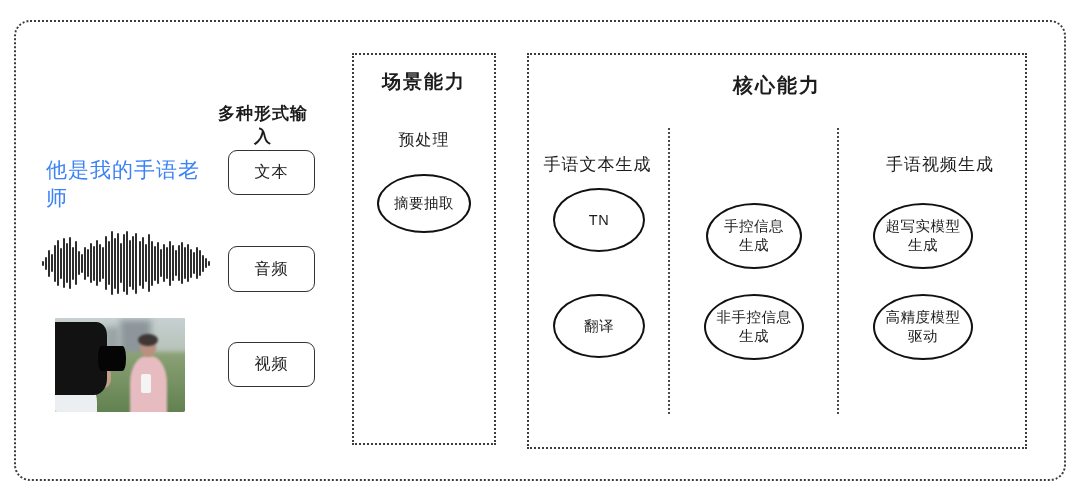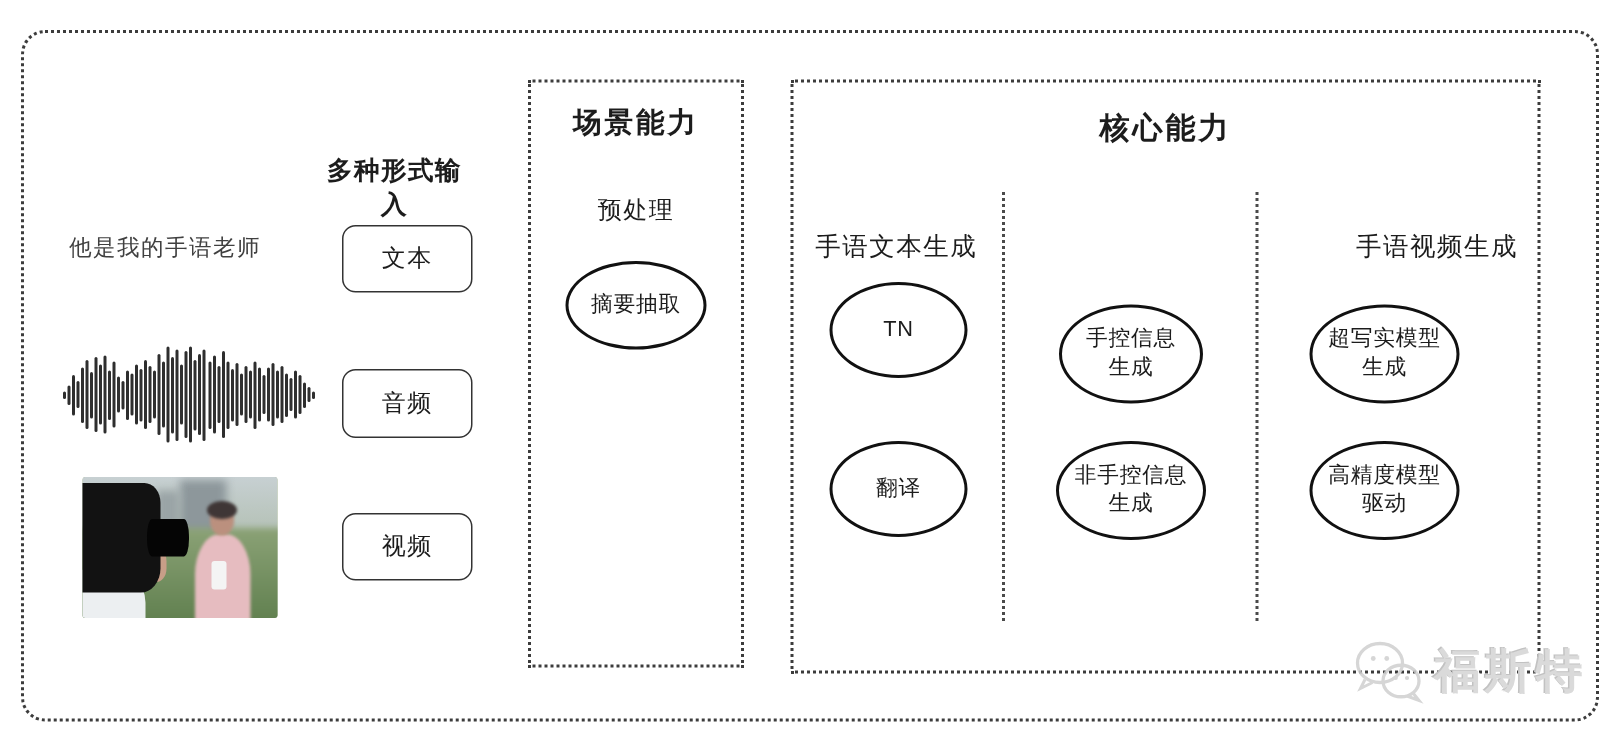--- a/index.html
+++ b/index.html
@@ -8,21 +8,21 @@
     font-family:"Liberation Sans","DejaVu Sans",sans-serif;color:#1c1c1c;
   }
   .abs{position:absolute;}
   
   #outer-frame{
     left:14px;top:20px;width:1048px;height:457px;
     border:2px dotted #3c3c3c;border-radius:16px;
   }
   
   #input-label{left:212px;top:102px;width:102px;font-size:17px;font-weight:bold;text-align:center;letter-spacing:1px;}
-  #input-sentence{left:46px;top:156px;width:175px;font-size:15px;letter-spacing:1px;color:#404040;}
+  #input-sentence{left:46px;top:156px;width:175px;font-size:21px;letter-spacing:1px;color:#3b82f6;}
   .io-box{
     width:85px;height:43px;border:1.6px solid #333;border-radius:9px;background:#fff;
     display:flex;align-items:center;justify-content:center;font-size:16px;letter-spacing:1px;
   }
   #box-text{left:228px;top:150px;}
   #box-audio{left:228px;top:246px;height:44px;}
   #box-video{left:228px;top:342px;}
   
   #waveform{
     left:42px;top:231px;width:168px;height:64px;
@@ -62,21 +62,21 @@
   #node-summary{left:377px;top:174px;width:90px;height:55px;}
   #node-asr{left:378px;top:262px;width:88px;height:60px;}
   #node-ocr{left:378px;top:352px;width:88px;height:56px;}
   
   .col-sep{width:0;height:286px;border-left:2px dotted #4a4a4a;top:128px;}
   #sep-1{left:668px;}
   #sep-2{left:837px;}
   .col-header{top:153px;font-size:17px;font-weight:normal;text-align:center;letter-spacing:1px;}
   #col-header-1{left:527px;width:141px;}
   #col-header-2{left:668px;width:169px;}
-  #col-header-3{left:826px;width:186px;text-align:right;}
+  #col-header-3{left:847px;width:186px;}
   #node-tn{left:553px;top:188px;width:88px;height:60px;}
   #node-trans{left:553px;top:294px;width:88px;height:60px;}
   #node-manual{left:706px;top:203px;width:92px;height:62px;}
   #node-nonmanual{left:704px;top:294px;width:96px;height:62px;}
   #node-hyper{left:873px;top:203px;width:96px;height:62px;}
   #node-drive{left:873px;top:294px;width:96px;height:62px;}
   
   #watermark{left:900px;top:425px;display:flex;align-items:center;}
   #wm-text{
     font-size:31px;font-weight:bold;letter-spacing:3px;color:#dadada;
@@ -197,27 +197,14 @@
   <div id="node-trans" class="abs node">翻译</div>
   <div id="node-manual" class="abs node">手控信息
 生成</div>
   <div id="node-nonmanual" class="abs node">非手控信息
 生成</div>
   <div id="node-hyper" class="abs node">超写实模型
 生成</div>
   <div id="node-drive" class="abs node">高精度模型
 驱动</div>
 
-  <div id="watermark" class="abs">
-    <svg id="wm-icon" width="52" height="46" viewBox="0 0 52 46">
-      <ellipse cx="20" cy="17" rx="15" ry="13" fill="none" stroke="#cfcfcf" stroke-width="2.2"></ellipse>
-      <path d="M10 28 L7 34 L15 30" fill="none" stroke="#cfcfcf" stroke-width="2"></path>
-      <ellipse cx="34" cy="29" rx="12" ry="10.5" fill="none" stroke="#cfcfcf" stroke-width="2.2"></ellipse>
-      <path d="M42 37 L46 42 L38 39" fill="none" stroke="#cfcfcf" stroke-width="2"></path>
-      <circle cx="15.5" cy="14" r="1.6" fill="#cfcfcf"></circle>
-      <circle cx="24.5" cy="14" r="1.6" fill="#cfcfcf"></circle>
-      <circle cx="30.5" cy="27" r="1.4" fill="#cfcfcf"></circle>
-      <circle cx="38" cy="27" r="1.4" fill="#cfcfcf"></circle>
-    </svg>
-    <span id="wm-text">福斯特</span>
-  </div>
 
 </div>
 
 </body></html>

